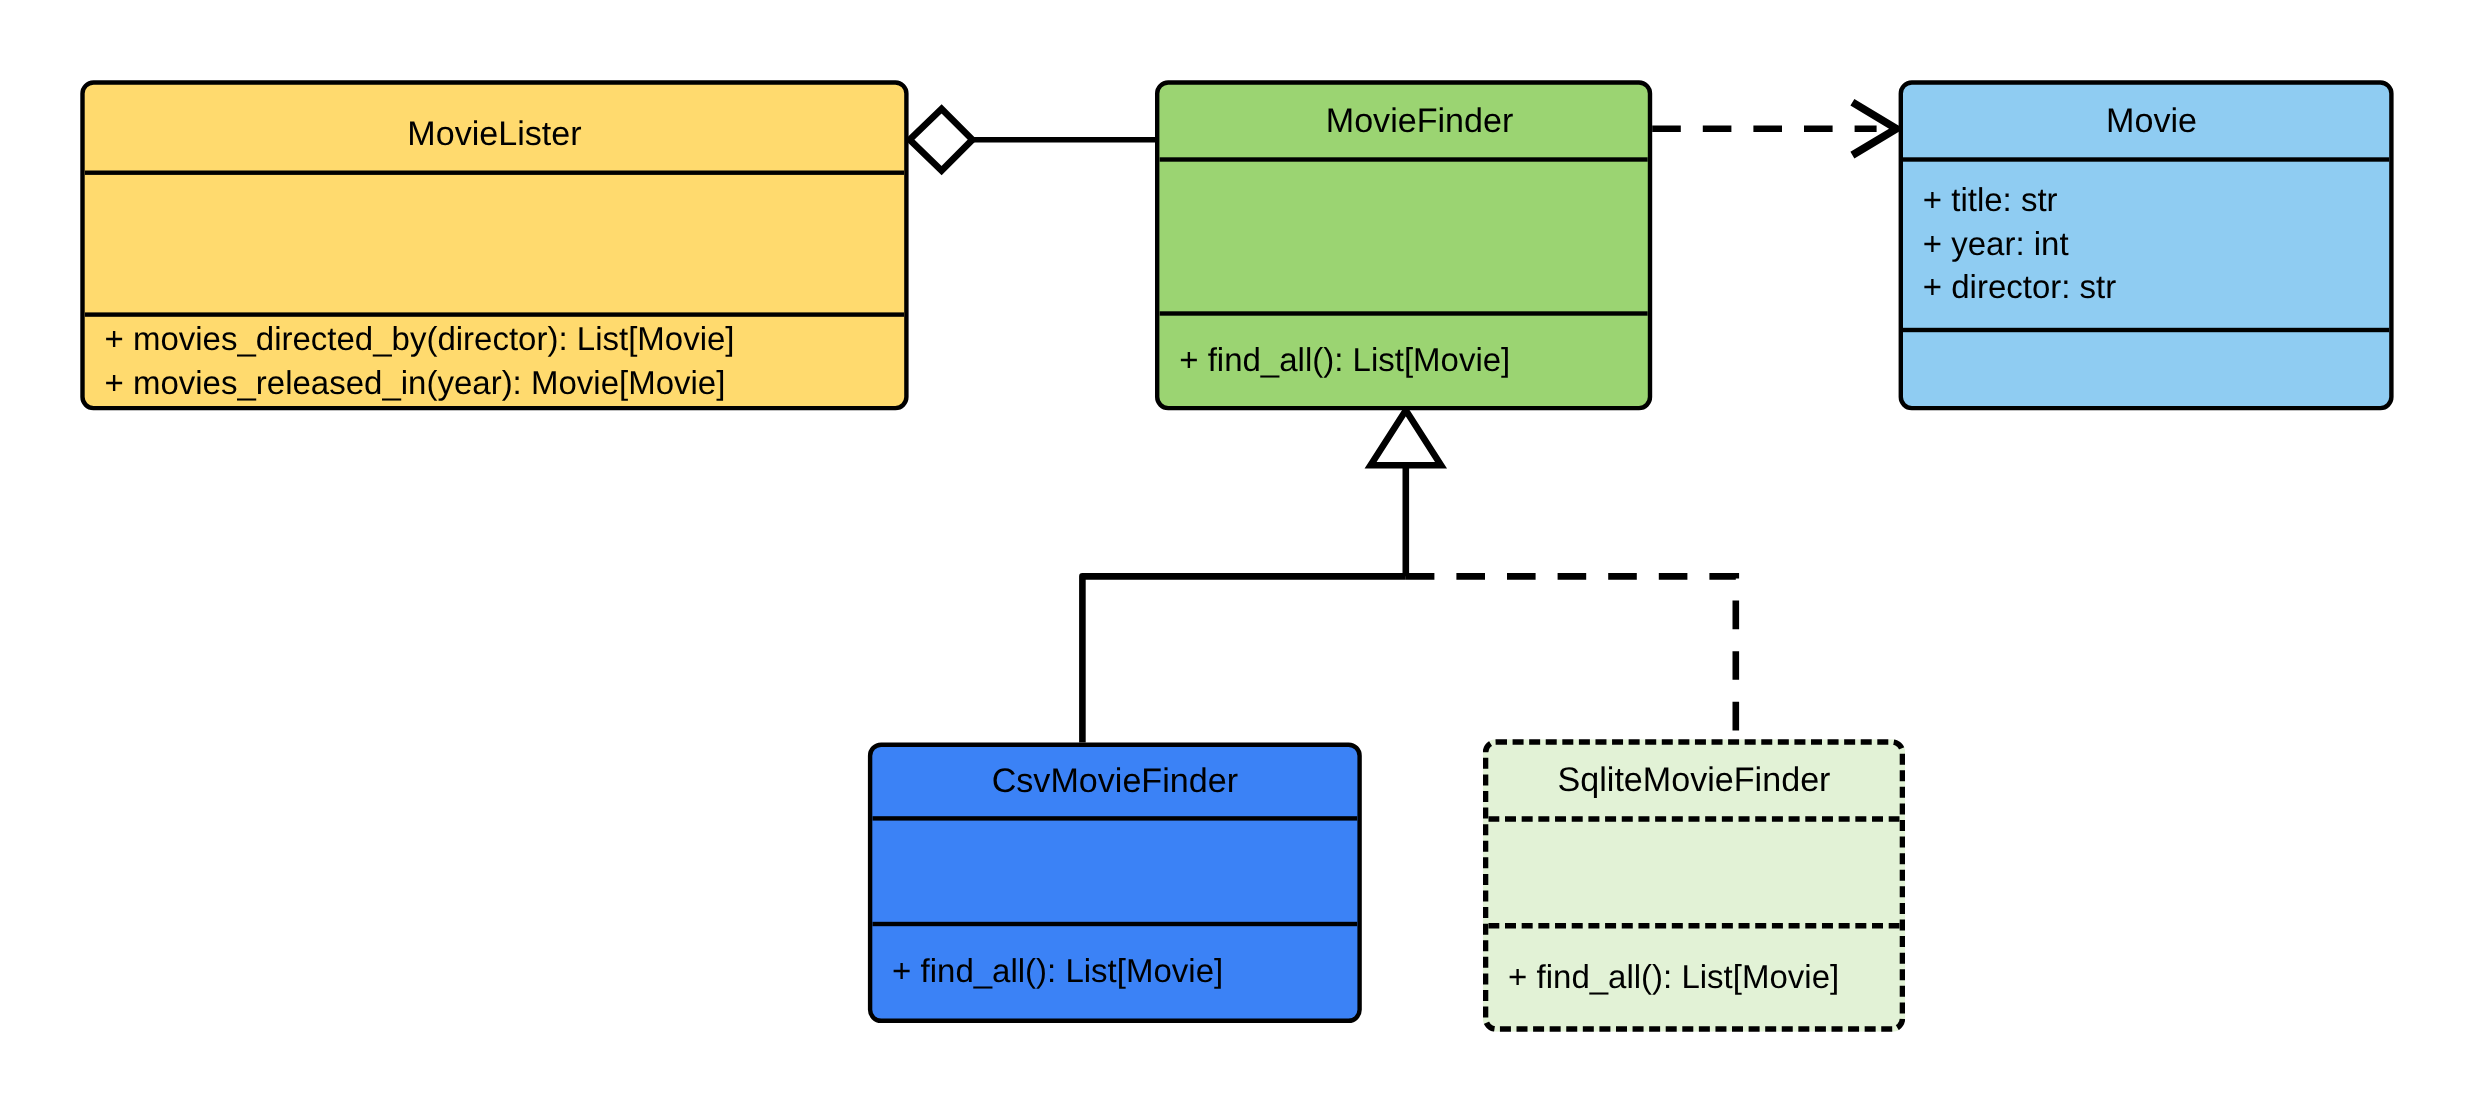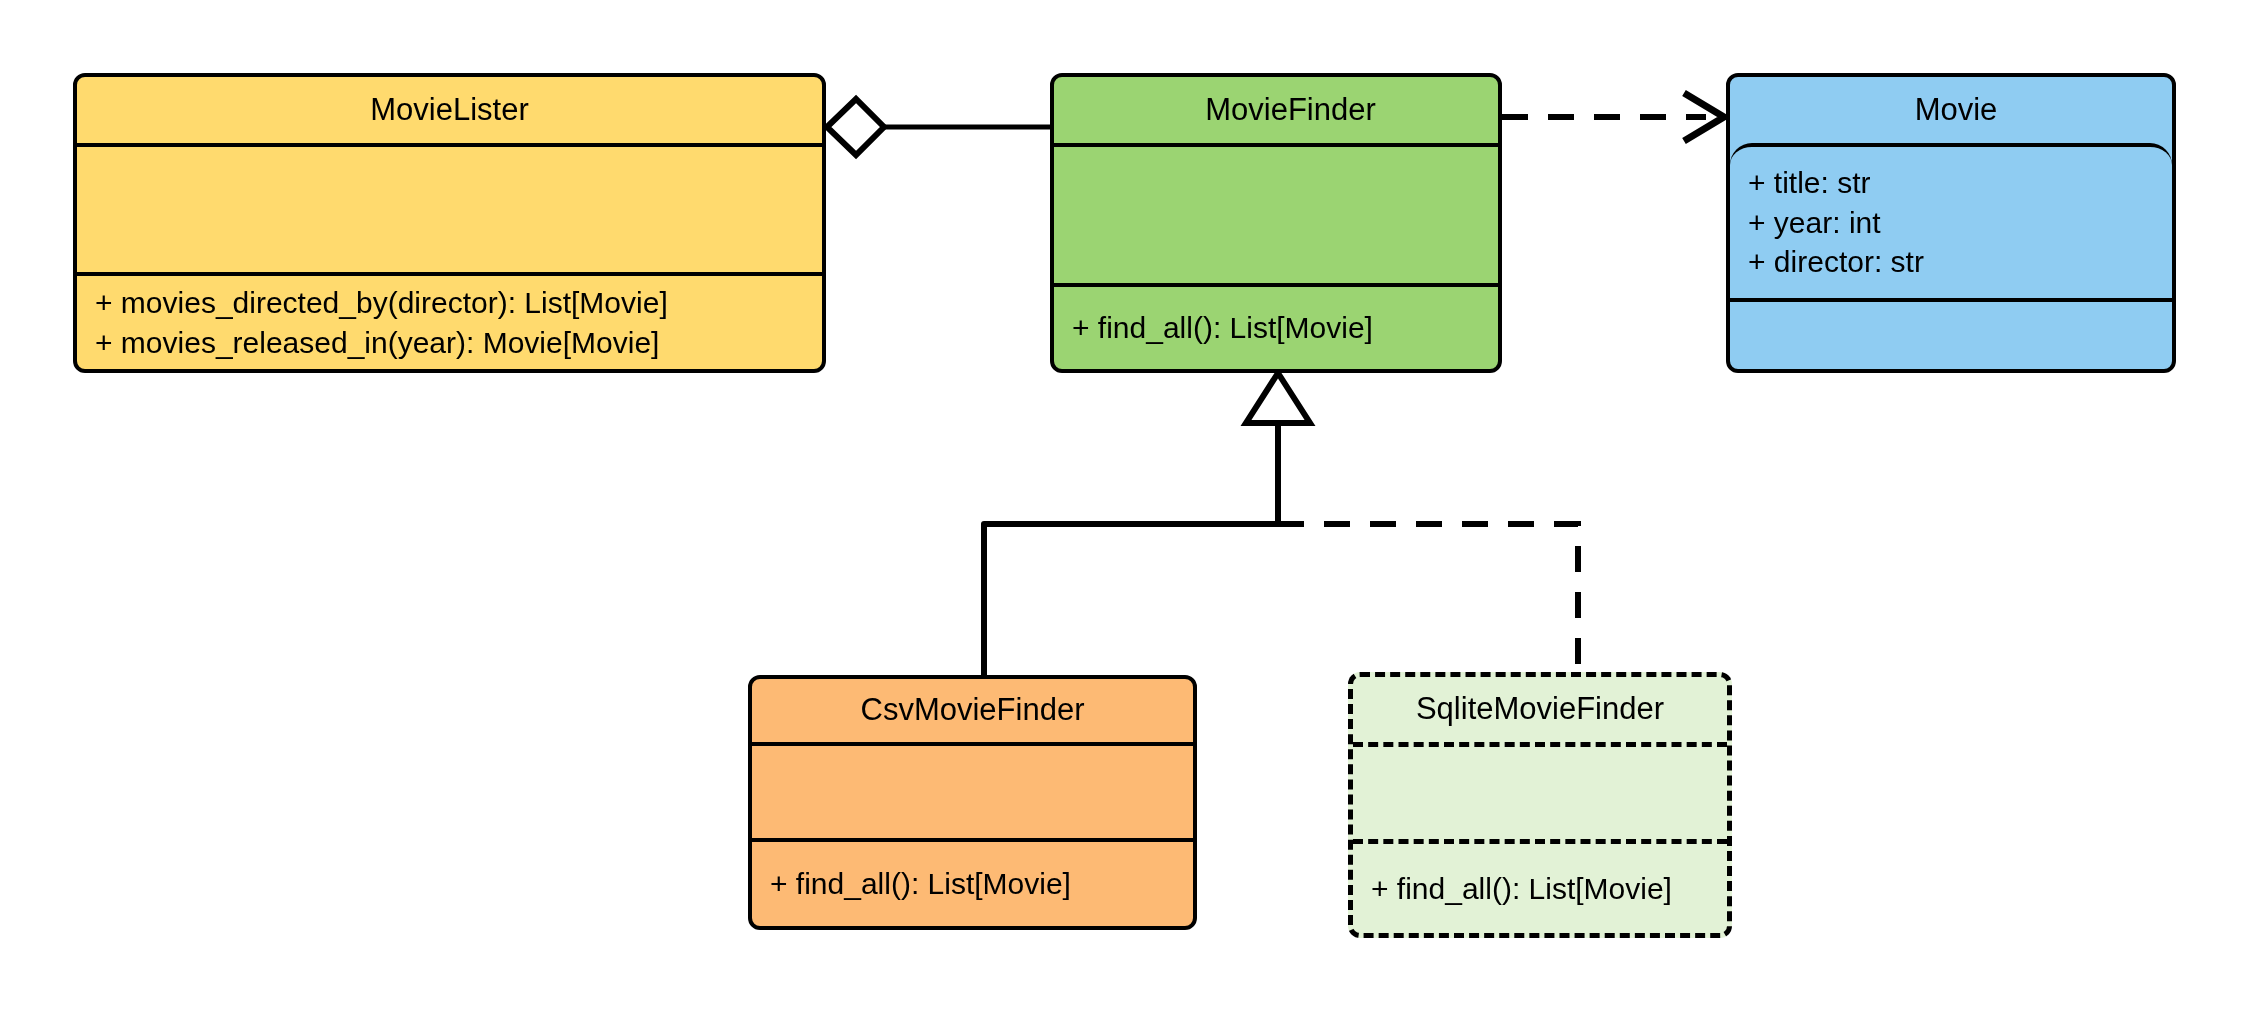--- a/index.html
+++ b/index.html
@@ -102,21 +102,21 @@
       <path d="M 1278 524 L 984 524 L 984 675" fill="none" stroke="#000000" stroke-width="6" stroke-linejoin="round" stroke-linecap="butt"></path>
     </g>
 
     
     <g>
       <path d="M 1278 524 L 1578 524 L 1578 672" fill="none" stroke="#000000" stroke-width="6" stroke-dasharray="26,20" stroke-linejoin="miter" stroke-linecap="butt"></path>
     </g>
   </svg>
 
   <div class="uml-class" style="left:73px; top:73px; width:753px; height:300px; background:#FFDA6E;">
-    <div class="compartment name-comp" style="height:66px;">
+    <div class="compartment name-comp" style="height:66px;margin-top:12px;">
       <div class="class-title">MovieLister</div>
     </div>
     <div class="compartment divider-top" style="height:97px;"></div>
     <div class="compartment divider-top members-list" style="flex:1 1 auto;margin-top:32px;">
       <div class="member">+ movies_directed_by(director): List[Movie]</div>
       <div class="member">+ movies_released_in(year): Movie[Movie]</div>
     </div>
   </div>
 
   <div class="uml-class" style="left:1050px; top:73px; width:452px; height:300px; background:#9BD472;">
@@ -126,29 +126,29 @@
     <div class="compartment divider-top" style="height:140px;"></div>
     <div class="compartment divider-top members-list" style="flex:1 1 auto;">
       <div class="member">+ find_all(): List[Movie]</div>
     </div>
   </div>
 
   <div class="uml-class" style="left:1726px; top:73px; width:450px; height:300px; background:#8FCCF2;">
     <div class="compartment name-comp" style="height:66px;padding-left:10px;">
       <div class="class-title">Movie</div>
     </div>
-    <div class="compartment divider-top members-list" style="height:155px;border-radius:22px;">
+    <div class="compartment divider-top members-list" style="height:155px;">
       <div class="member">+ title: str</div>
       <div class="member">+ year: int</div>
       <div class="member">+ director: str</div>
     </div>
     <div class="compartment divider-top" style="flex:1 1 auto;"></div>
   </div>
 
-  <div class="uml-class" style="left:748px; top:675px; width:449px; height:255px; background:#fdba74;">
+  <div class="uml-class" style="left:789px; top:675px; width:449px; height:255px; background:#3b82f6;">
     <div class="compartment name-comp" style="height:63px;">
       <div class="class-title">CsvMovieFinder</div>
     </div>
     <div class="compartment divider-top" style="height:96px;"></div>
     <div class="compartment divider-top members-list" style="flex:1 1 auto;">
       <div class="member">+ find_all(): List[Movie]</div>
     </div>
   </div>
 
   <div class="uml-class dashed" style="left:1348px; top:672px; width:384px; height:266px; background:#E2F2D6;">

